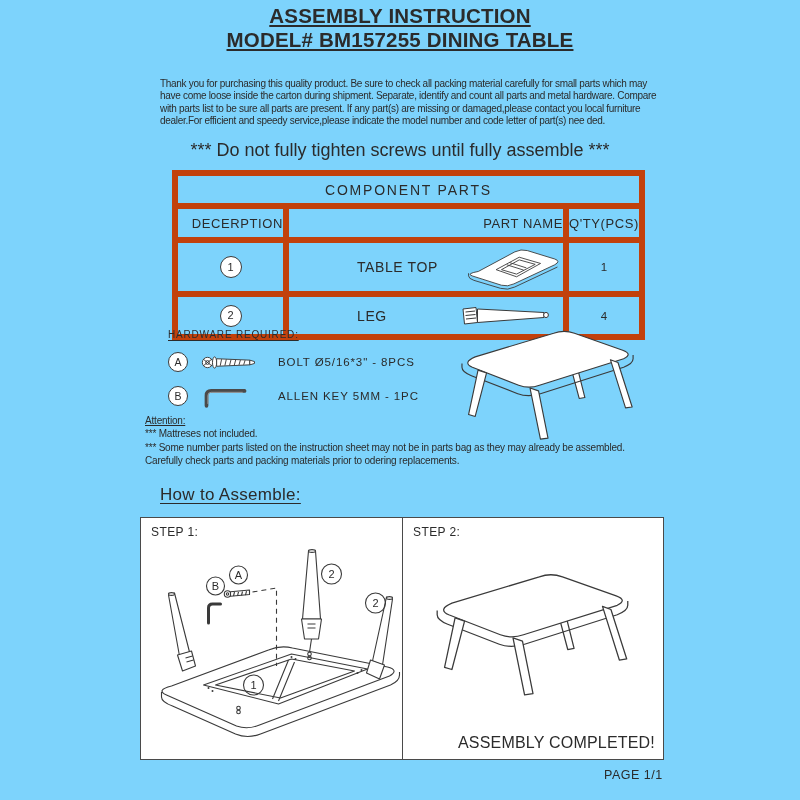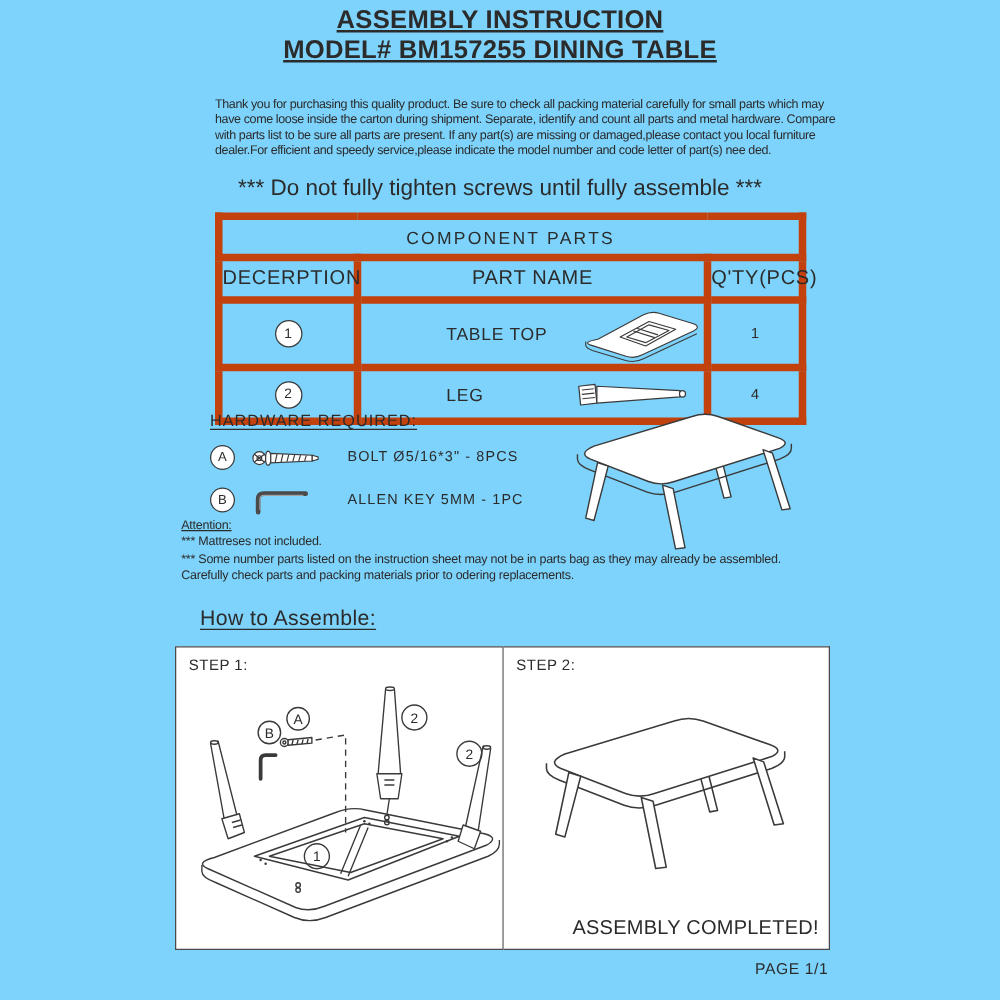--- a/index.html
+++ b/index.html
@@ -7,43 +7,43 @@
     position:relative;width:800px;height:800px;background:#7dd3fc;
     font-family:"Liberation Sans", sans-serif;color:#2b2b2b;overflow:hidden;
   }
   .abs{position:absolute;}
   
   .header{top:4px;left:0;width:800px;text-align:center;}
   .title-line{font-size:20.5px;font-weight:bold;line-height:24px;
     text-decoration:underline;text-underline-offset:2px;letter-spacing:0.2px;}
   
   .intro{left:160px;top:78px;font-size:10px;line-height:12.4px;letter-spacing:-0.3px;}
-  .intro div{white-space:nowrap;margin-left:12px;}
+  .intro div{white-space:nowrap;}
   .tighten{top:140px;left:0;width:800px;text-align:center;font-size:18px;}
   
   table.parts{left:172px;top:170px;width:467px;border-collapse:collapse;position:absolute;
     table-layout:fixed;}
   table.parts td{border:6px solid #c2410c;padding:0;}
   .cap-cell{height:27px;text-align:center;font-size:14px;letter-spacing:1.8px;}
-  .hdr-cell{height:28px;text-align:center;font-size:16px;letter-spacing:0.6px;}
+  .hdr-cell{height:28px;text-align:right;font-size:13px;letter-spacing:0.6px;}
   .col-desc{width:111px;}
   .col-name{width:280px;}
   .col-qty{width:76px;}
   .row-part{height:43px;}
   .cell-center{text-align:center;vertical-align:middle;}
   .name-cell-inner{display:flex;align-items:center;padding-left:20px;}
   .pname{font-size:14px;letter-spacing:0.6px;width:100px;flex:none;margin-left:48px;}
   .picon{flex:1;display:flex;justify-content:center;padding-right:36px;}
   .circ{display:inline-flex;width:20px;height:20px;border:1.3px solid #3a3a3a;border-radius:50%;
     align-items:center;justify-content:center;font-size:11px;line-height:1;background:#fff;}
   .circ.small{width:18px;height:18px;font-size:10.5px;}
   .qty{font-size:11.5px;}
   
   .hardware{left:168px;top:329px;width:300px;}
-  .hw-title{font-size:13px;letter-spacing:0.8px;text-decoration:underline;text-underline-offset:2px;}
+  .hw-title{font-size:10px;letter-spacing:0.8px;text-decoration:underline;text-underline-offset:2px;}
   .hw-row{display:flex;align-items:center;margin-top:10px;height:24px;}
   .hw-icon{width:78px;display:flex;justify-content:flex-start;padding-left:12px;flex:none;}
   .hw-text{font-size:11.5px;letter-spacing:0.9px;white-space:nowrap;}
   .illus1{left:444px;top:318px;z-index:0;}
   
   .attention{left:145px;top:414px;font-size:10px;line-height:13.4px;letter-spacing:-0.2px;z-index:2;}
   .attention .t{text-decoration:underline;text-underline-offset:1px;}
   .attention div{white-space:nowrap;}
   
   .howto{left:160px;top:485px;font-size:17px;letter-spacing:0.3px;

